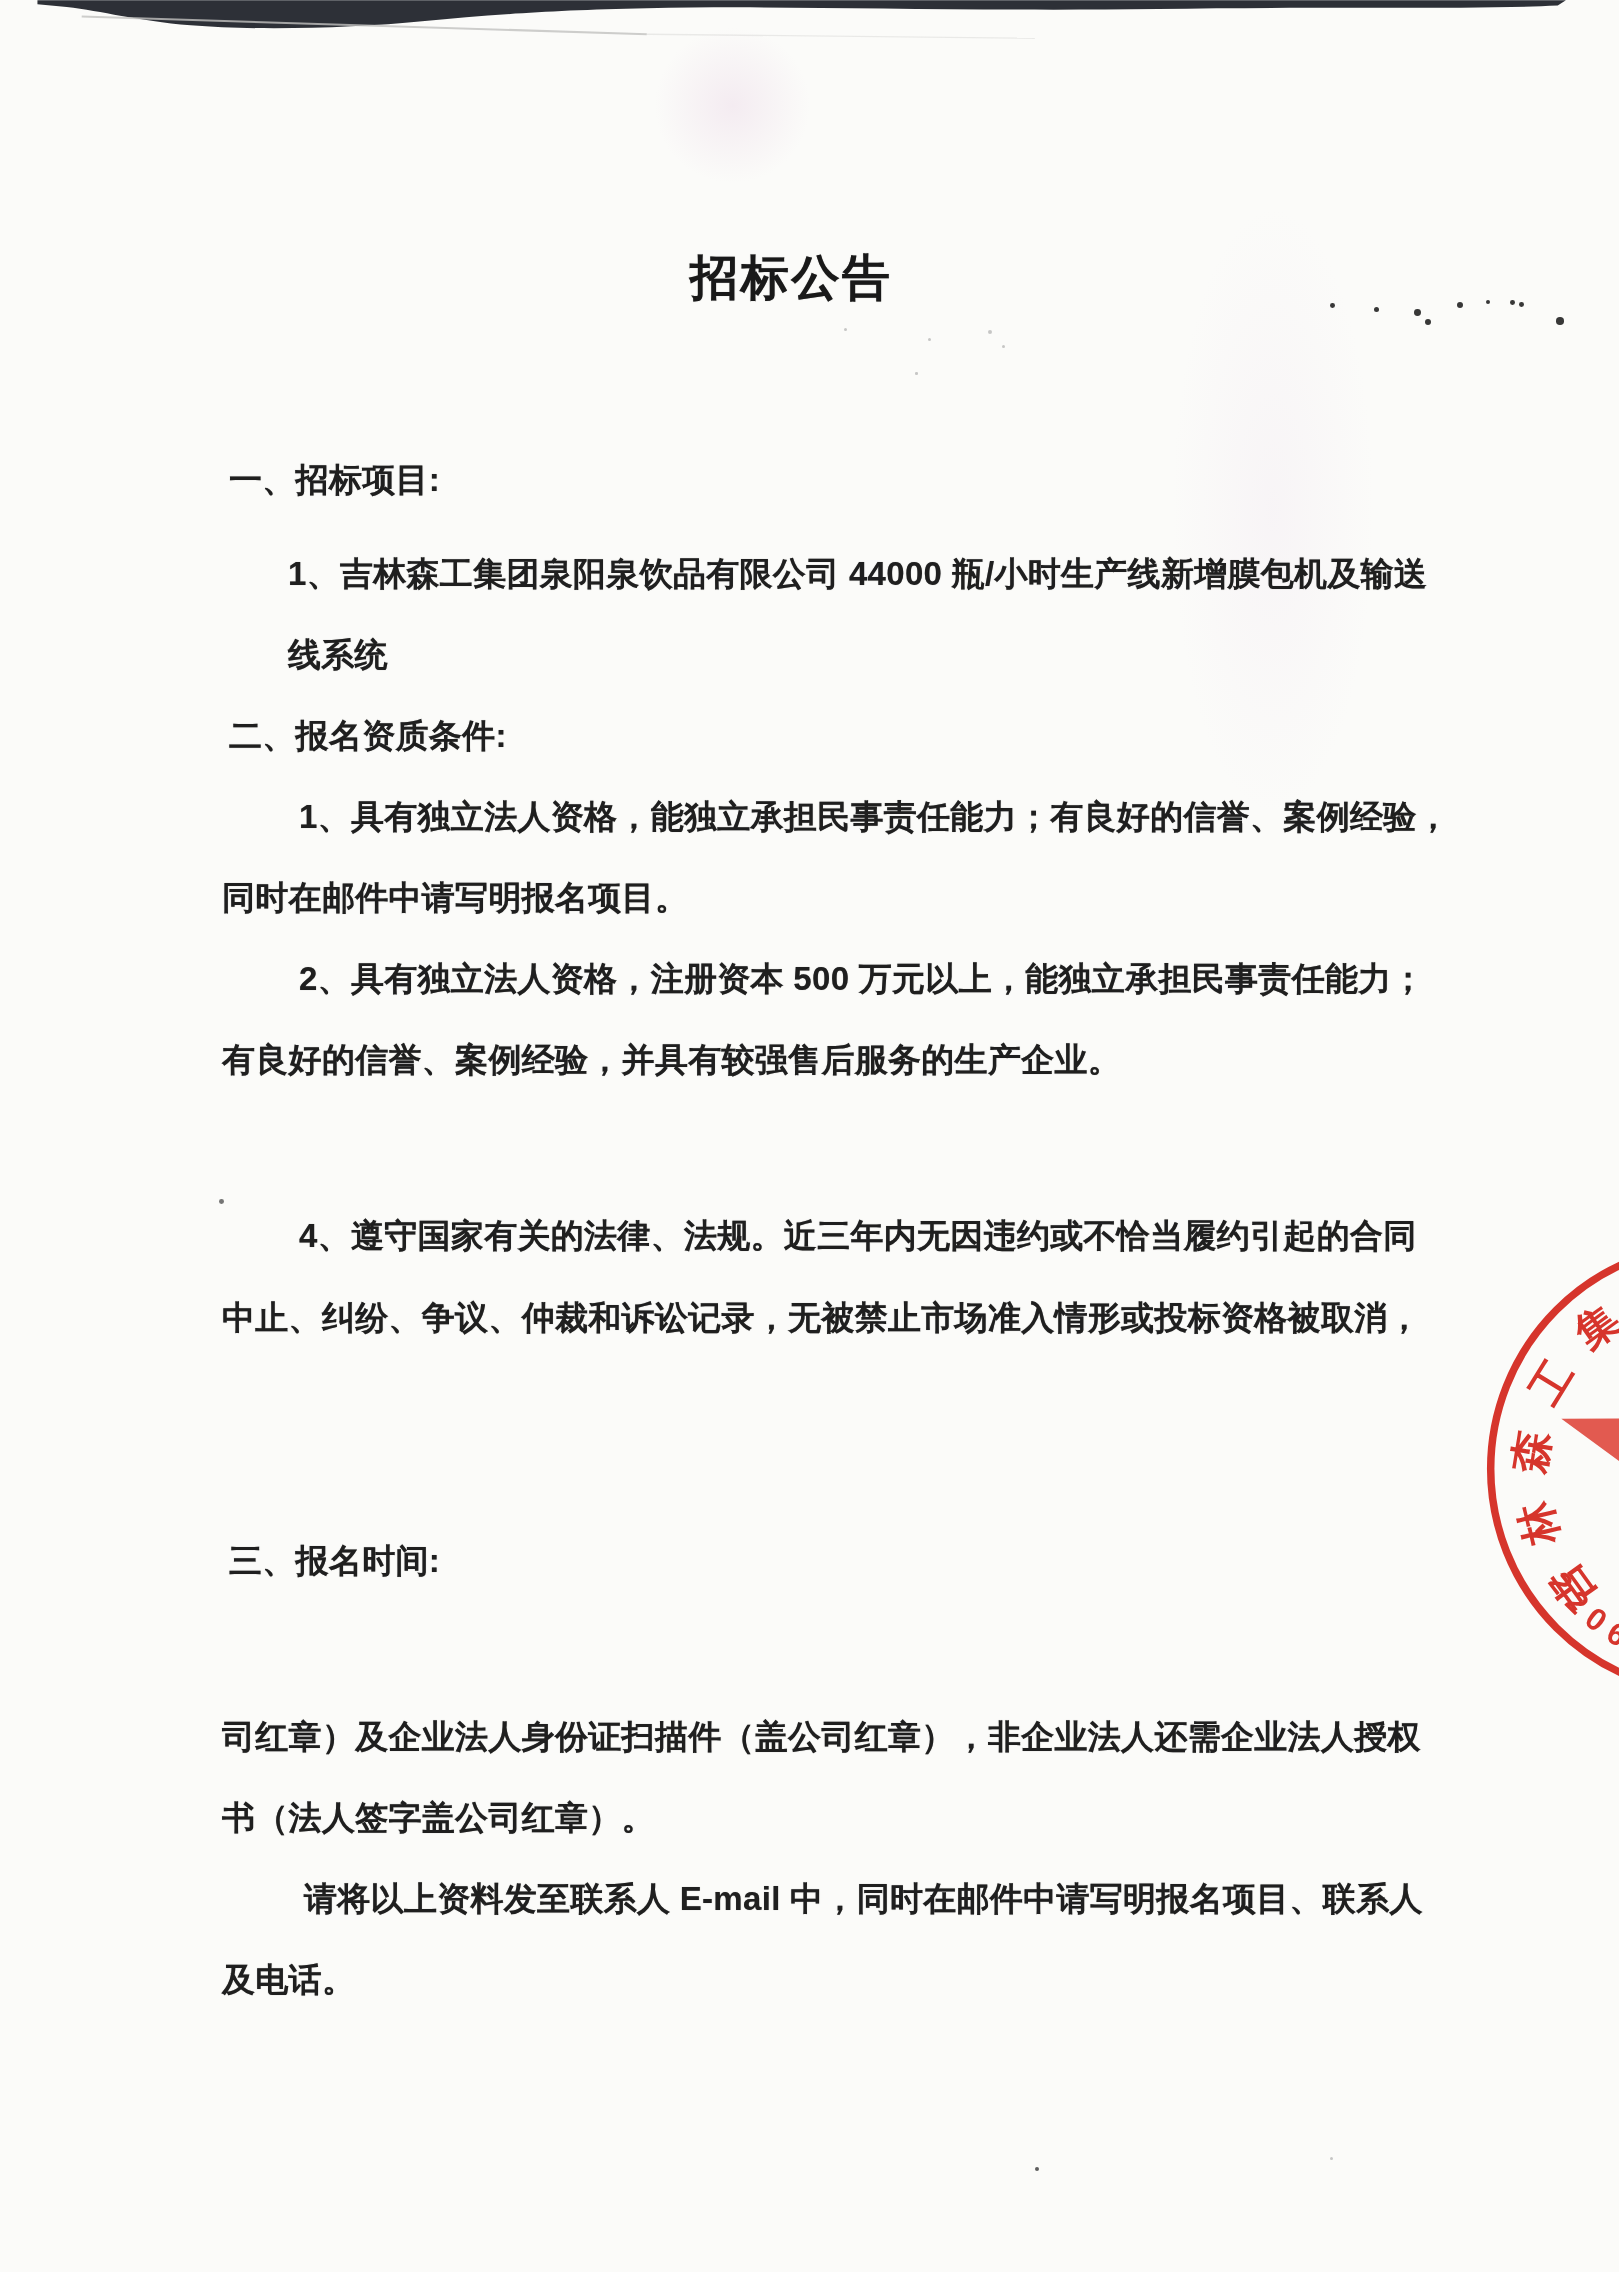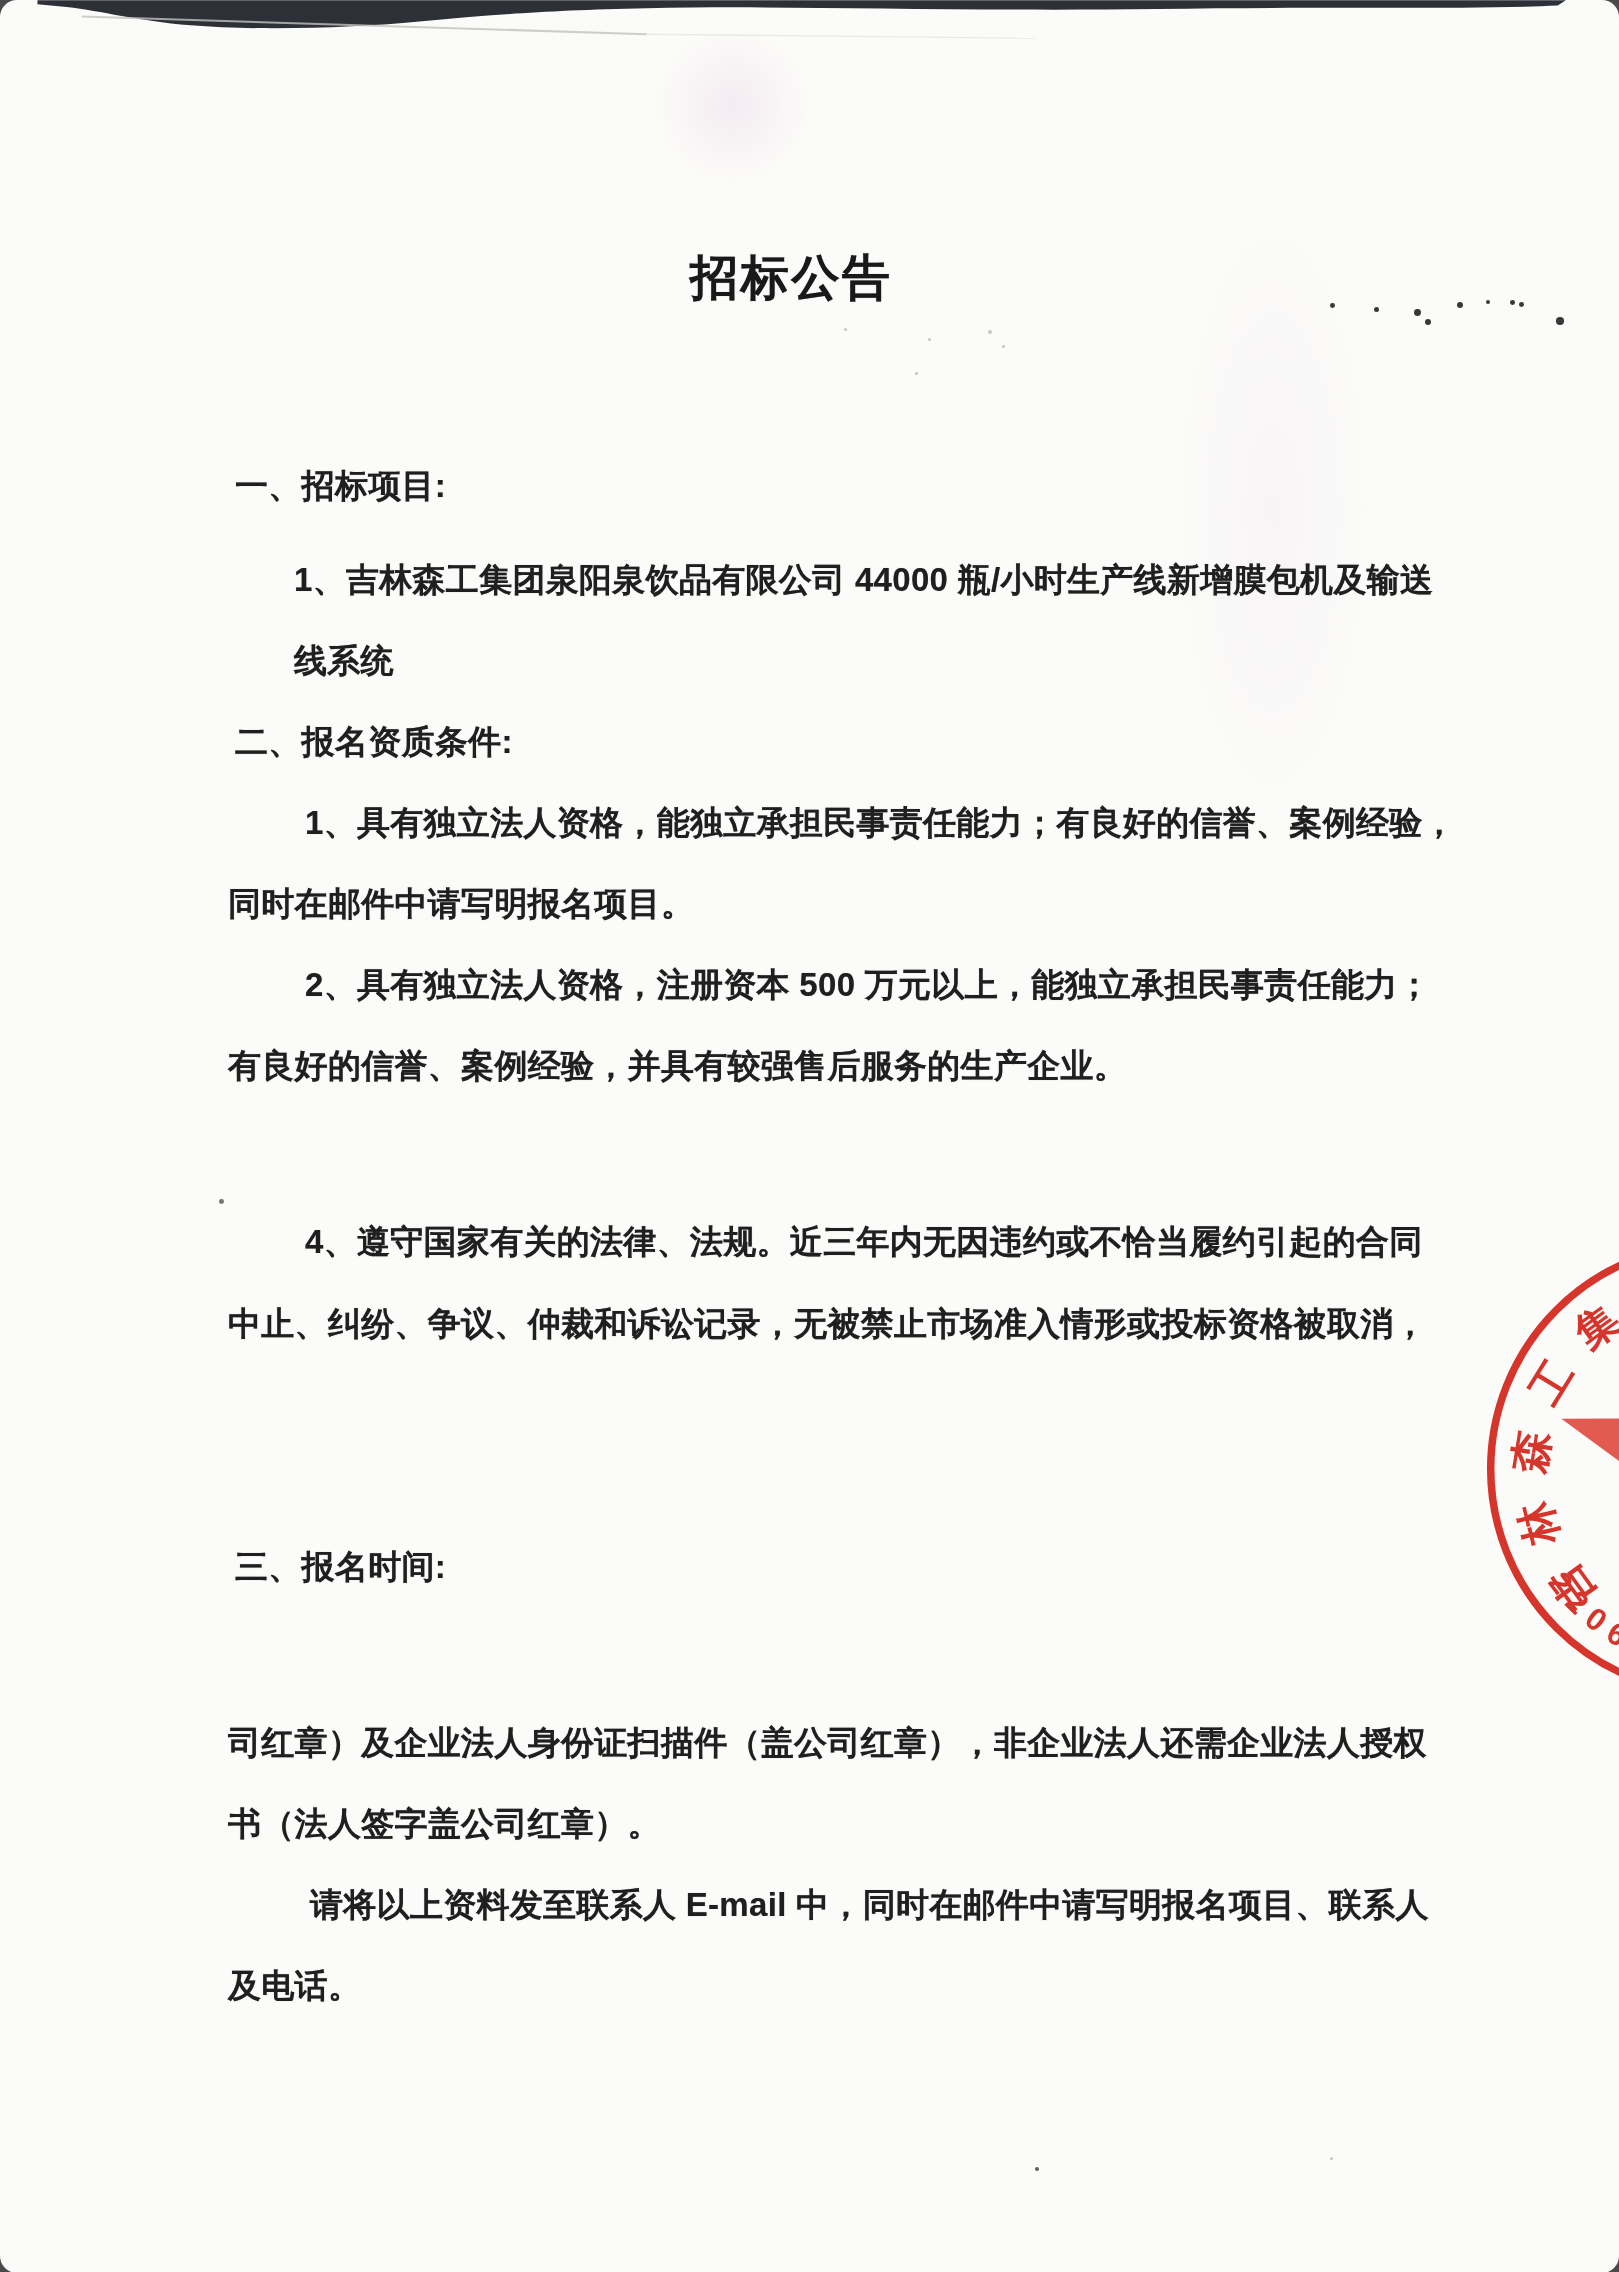--- a/index.html
+++ b/index.html
@@ -4,34 +4,33 @@
 <style>
   html, body { margin: 0; padding: 0; background: #4a4a4a; }
   #paper {
     position: relative;
     width: 1619px;
     height: 2273px;
     background: #fbfbf9;
     overflow: hidden;
     font-family: "Liberation Sans", sans-serif;
     color: #1f1f1f;
-    border-radius: 17px;
   }
   
   #top-edge { position: absolute; top: 0; left: 0; width: 1619px; height: 48px; }
   
   .streak { position: absolute; pointer-events: none; }
   #streak-1 { left: 654px; top: 27px; width: 157px; height: 157px;
     background: radial-gradient(ellipse at center, rgba(225,195,220,.28), rgba(225,195,220,0) 70%); }
   #streak-2 { left: 1171px; top: 204px; width: 204px; height: 613px;
     background: radial-gradient(ellipse at center, rgba(230,210,232,.16), rgba(230,210,232,0) 70%); }
   
   .doc-line {
     position: absolute;
-    margin: 16px;
+    margin: 10px;
     font-size: 33px;
     line-height: 38px;
     font-weight: 600;
     letter-spacing: 0.3px;
     white-space: nowrap;
     color: #1f1f1f;
     text-shadow: 0 0 0.7px rgba(30,30,30,.55);
   }
   #doc-title {
     position: absolute;

